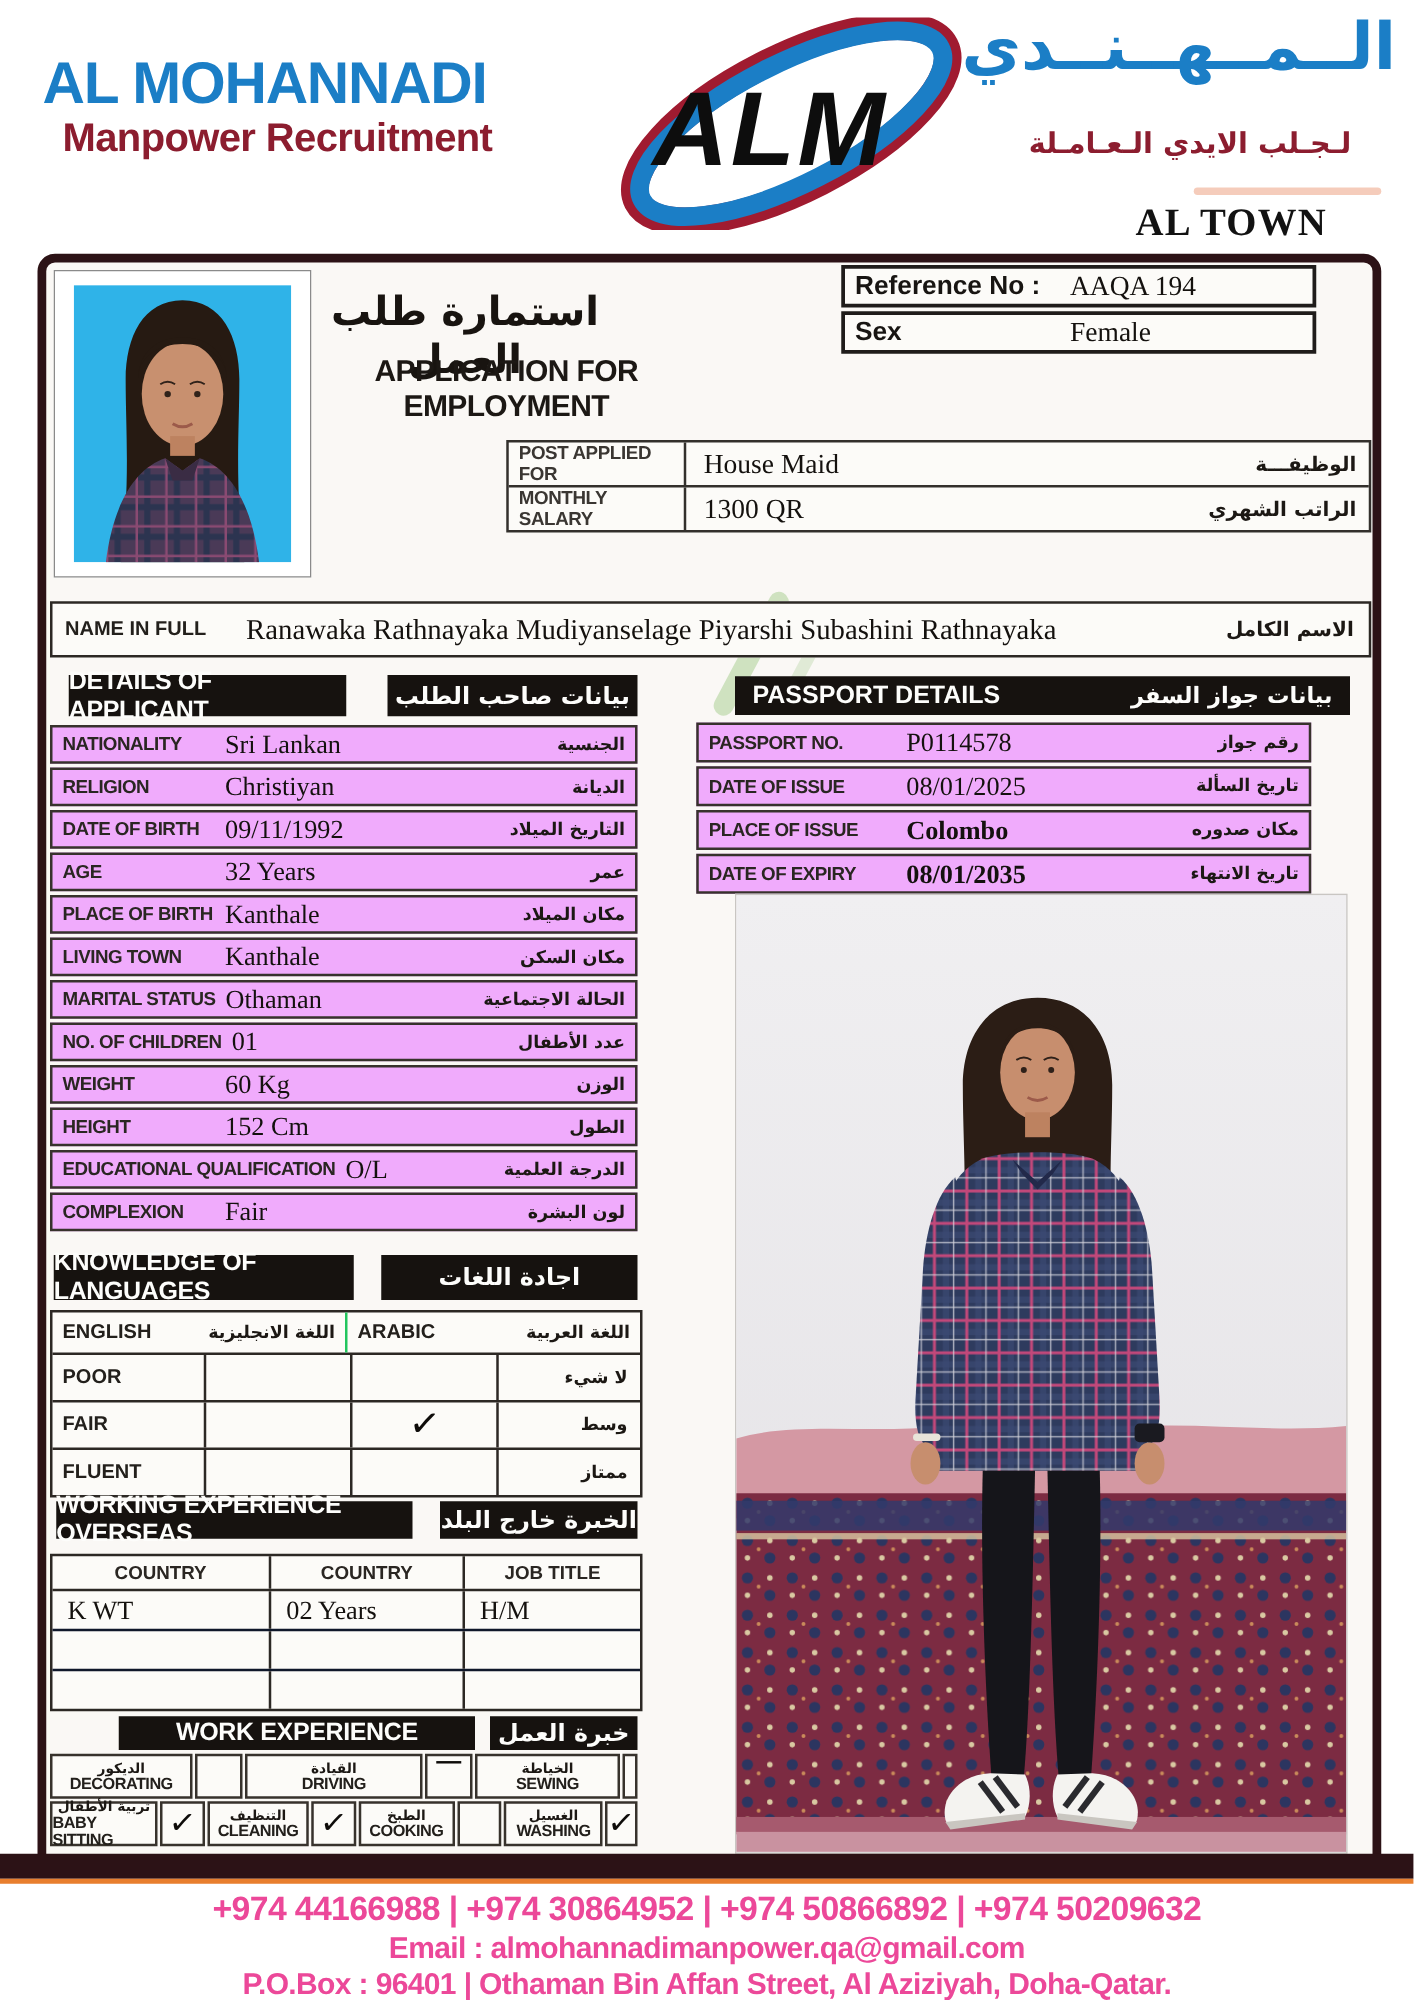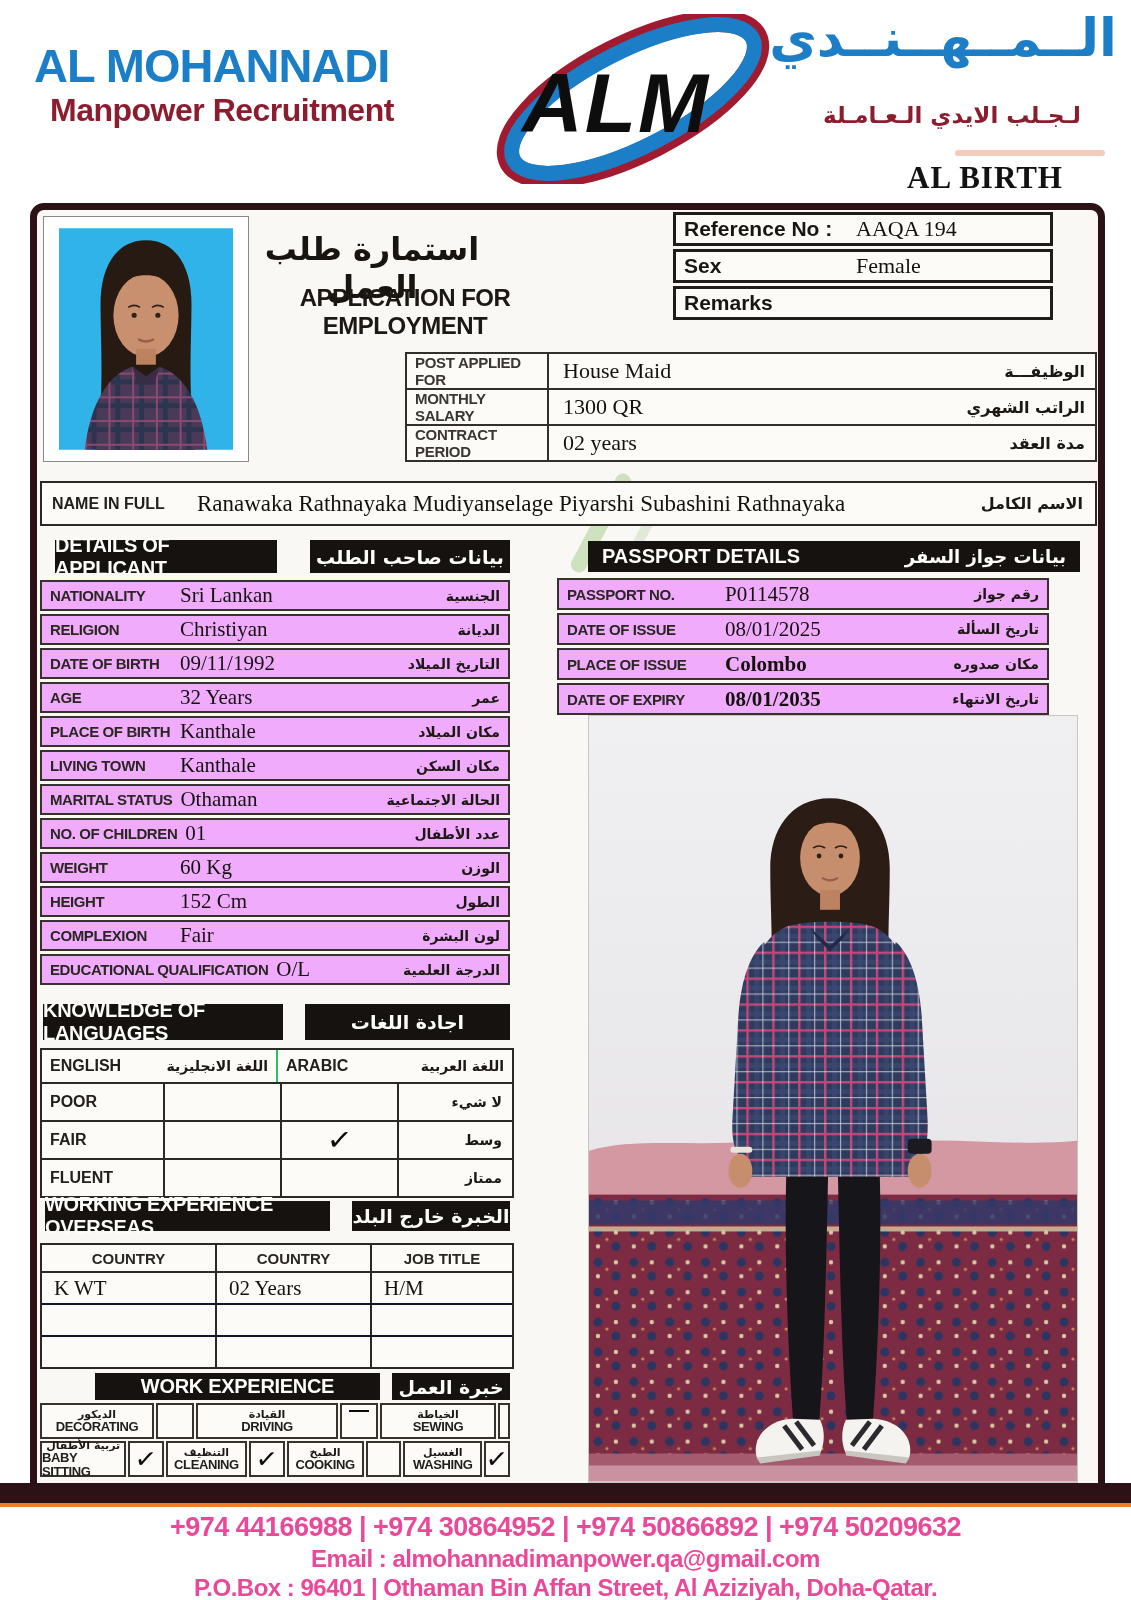--- a/index.html
+++ b/index.html
@@ -155,21 +155,21 @@
     <g transform="rotate(-27 145 85)">
       <ellipse cx="145" cy="85" rx="138" ry="52" fill="none" stroke="#a01b30" stroke-width="22"></ellipse>
       <ellipse cx="145" cy="85" rx="134" ry="48" fill="none" stroke="#1b7ec6" stroke-width="15"></ellipse>
     </g>
     <text x="34" y="118" font-family="Liberation Sans, sans-serif" font-size="84" font-weight="bold" font-style="italic" fill="#0d0d0d" letter-spacing="2">ALM</text>
   </svg>
 
   <div class="brand-arabic" dir="rtl">الــمــهــنــدي</div>
   <div class="brand-arabic-tagline" dir="rtl">لـجـلب الايدي الـعـامـلة</div>
   <div class="scan-smudge"></div>
-  <div class="agency-name">AL BIRTH</div>
+  <div class="agency-name">AL TOWN</div>
 
   <div class="form-box">
 
     <div class="wm" style="left:556px;top:258px;width:16px;height:110px;"></div>
     <div class="wm" style="left:600px;top:290px;width:10px;height:70px;opacity:.6;"></div>
 
     <div class="photo-box">
       <svg viewBox="0 0 176 224">
         <defs>
           <pattern id="plaid1" width="24" height="24" patternUnits="userSpaceOnUse">
@@ -200,42 +200,33 @@
 
     <div class="ref-table">
       <div class="ref-row">
         <span class="ref-lbl">Reference No :</span>
         <span class="ref-val">AAQA 194</span>
       </div>
       <div class="ref-row">
         <span class="ref-lbl">Sex</span>
         <span class="ref-val">Female</span>
       </div>
-      <div class="ref-row">
-        <span class="ref-lbl">Remarks</span>
-        <span class="ref-val"></span>
-      </div>
     </div>
 
     <div class="post-table">
       <div class="post-row">
         <span class="post-lbl">POST APPLIED FOR</span>
         <span class="post-val">House Maid</span>
         <span class="post-ar" dir="rtl">الوظيفـــة</span>
       </div>
       <div class="post-row">
         <span class="post-lbl">MONTHLY SALARY</span>
         <span class="post-val">1300 QR</span>
         <span class="post-ar" dir="rtl">الراتب الشهري</span>
       </div>
-      <div class="post-row">
-        <span class="post-lbl">CONTRACT PERIOD</span>
-        <span class="post-val">02 years</span>
-        <span class="post-ar" dir="rtl">مدة العقد</span>
-      </div>
     </div>
 
     <div class="name-row">
       <span class="name-lbl">NAME IN FULL</span>
       <span class="name-val">Ranawaka Rathnayaka Mudiyanselage Piyarshi Subashini Rathnayaka</span>
       <span class="name-ar" dir="rtl">الاسم الكامل</span>
     </div>
 
     <div class="bar" style="left:18px;top:330px;width:222px;height:33px;">DETAILS OF APPLICANT</div>
     <div class="bar ar" style="left:273px;top:330px;width:200px;height:33px;" dir="rtl">بيانات صاحب الطلب</div>
@@ -285,28 +276,28 @@
         <span class="d-lbl">WEIGHT</span>
         <span class="d-val">60 Kg</span>
         <span class="d-ar" dir="rtl">الوزن</span>
       </div>
       <div class="drow">
         <span class="d-lbl">HEIGHT</span>
         <span class="d-val">152 Cm</span>
         <span class="d-ar" dir="rtl">الطول</span>
       </div>
       <div class="drow">
+        <span class="d-lbl">EDUCATIONAL QUALIFICATION</span>
+        <span class="d-val">O/L</span>
+        <span class="d-ar" dir="rtl">الدرجة العلمية</span>
+      </div>
+      <div class="drow">
         <span class="d-lbl">COMPLEXION</span>
         <span class="d-val">Fair</span>
         <span class="d-ar" dir="rtl">لون البشرة</span>
-      </div>
-      <div class="drow">
-        <span class="d-lbl">EDUCATIONAL QUALIFICATION</span>
-        <span class="d-val">O/L</span>
-        <span class="d-ar" dir="rtl">الدرجة العلمية</span>
       </div>
     </div>
 
     <div class="bar" style="left:6px;top:794px;width:240px;height:36px;">KNOWLEDGE OF LANGUAGES</div>
     <div class="bar ar" style="left:268px;top:794px;width:205px;height:36px;" dir="rtl">اجادة اللغات</div>
 
     <div class="lang-table">
       <div class="lang-hrow">
         <div class="lang-hcell">
           <span class="lang-en">ENGLISH</span>

